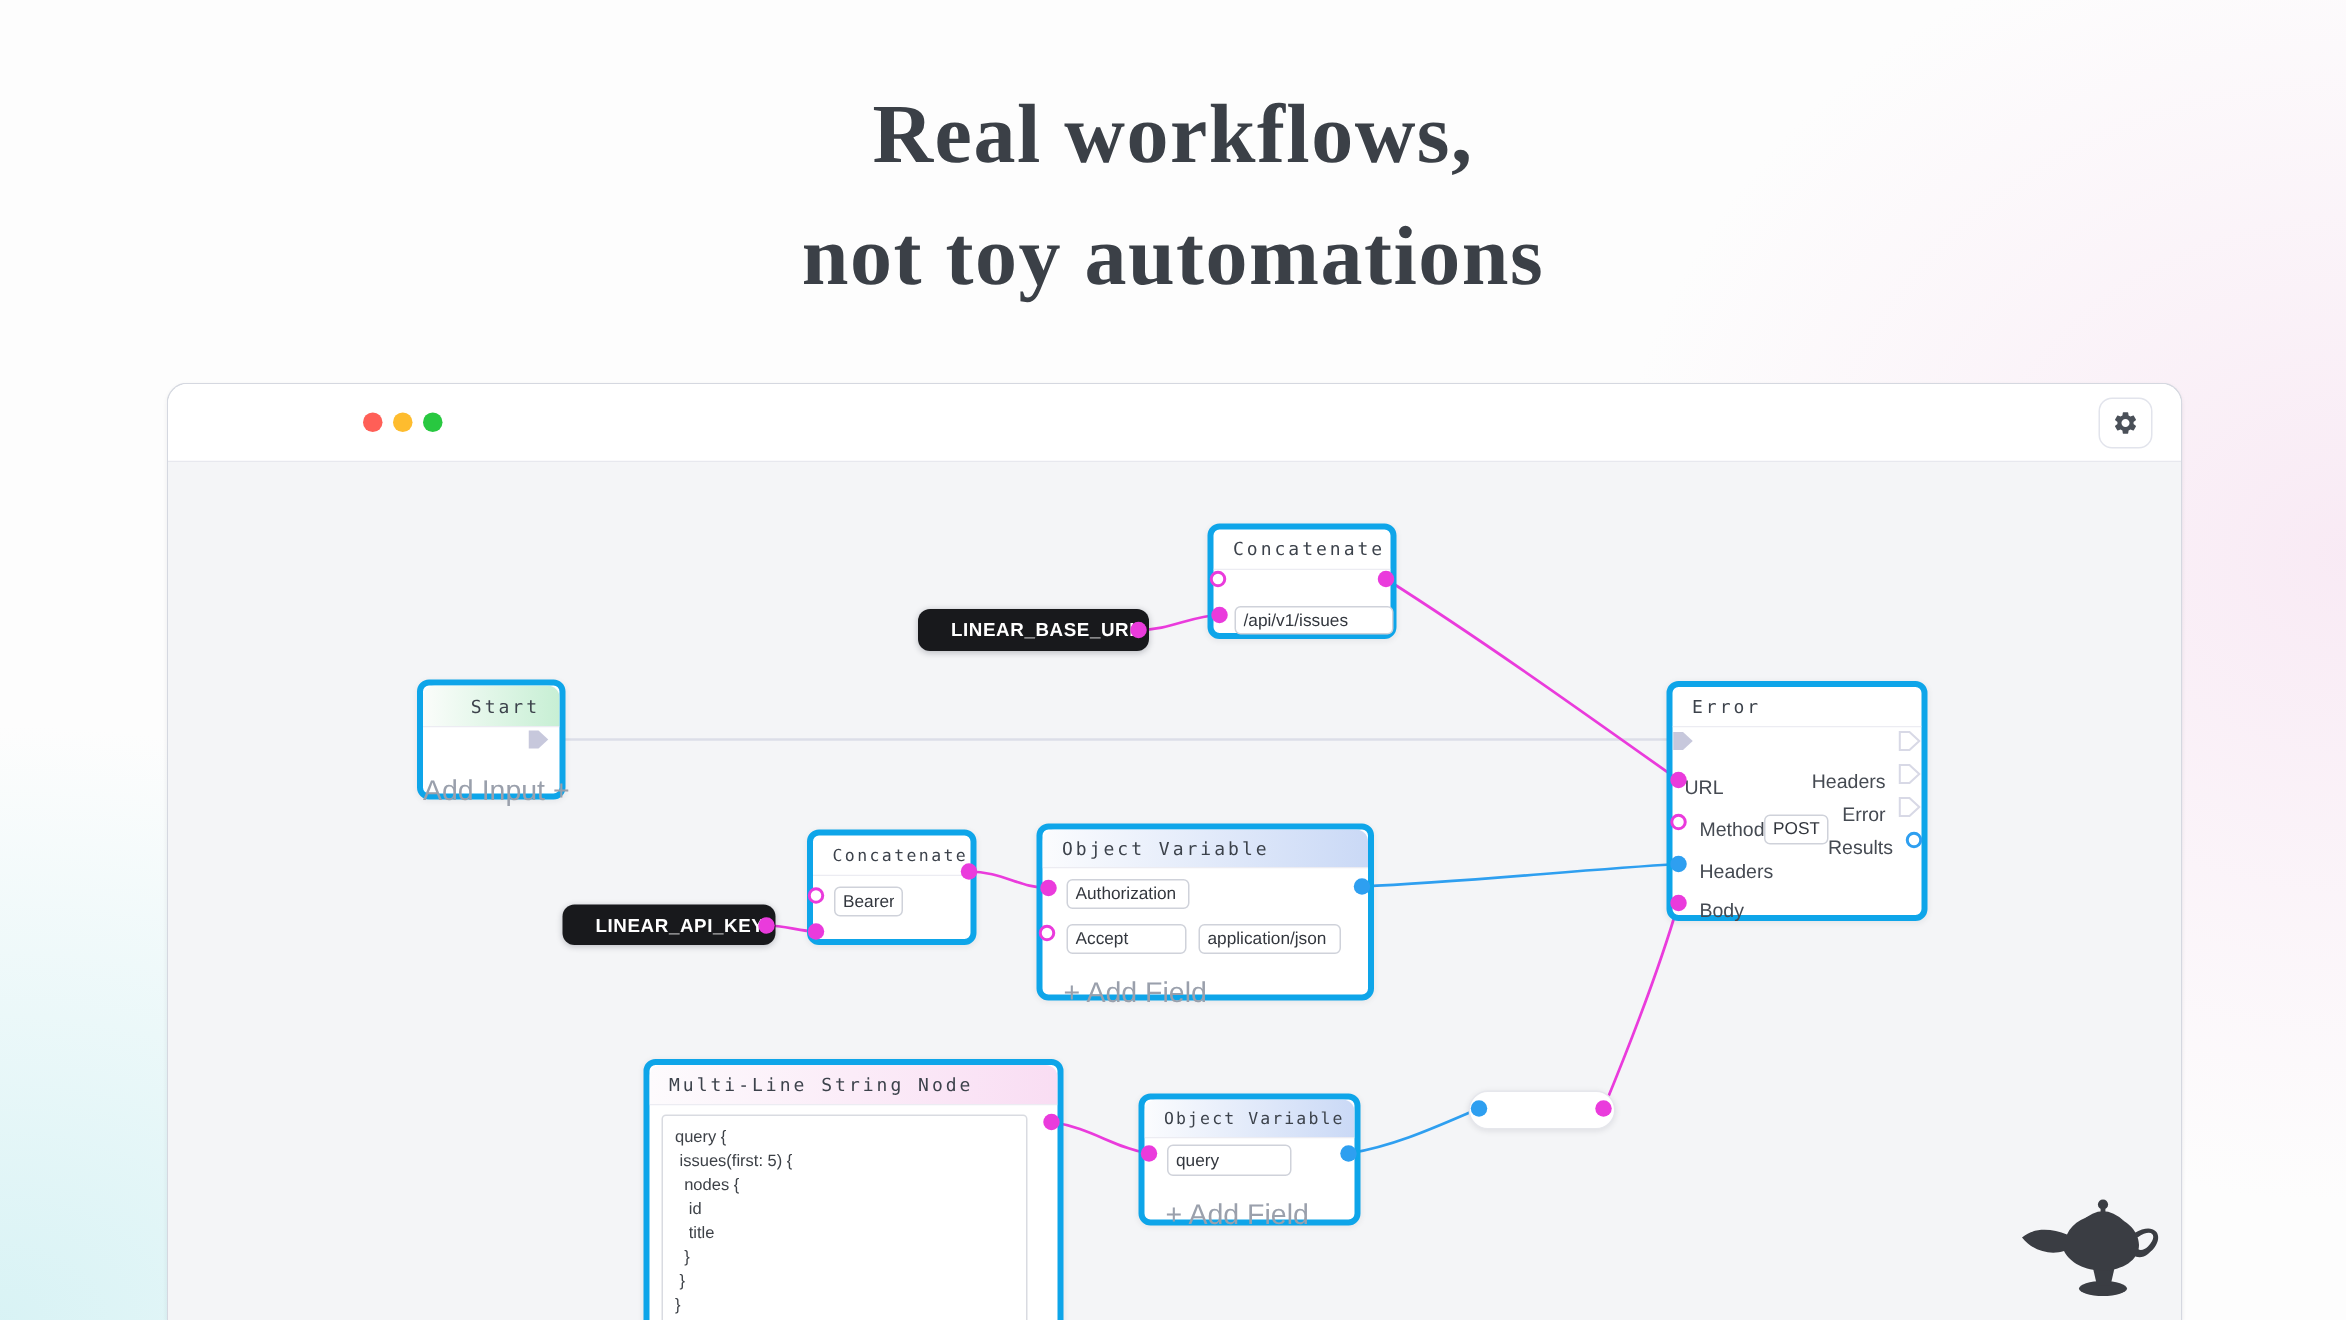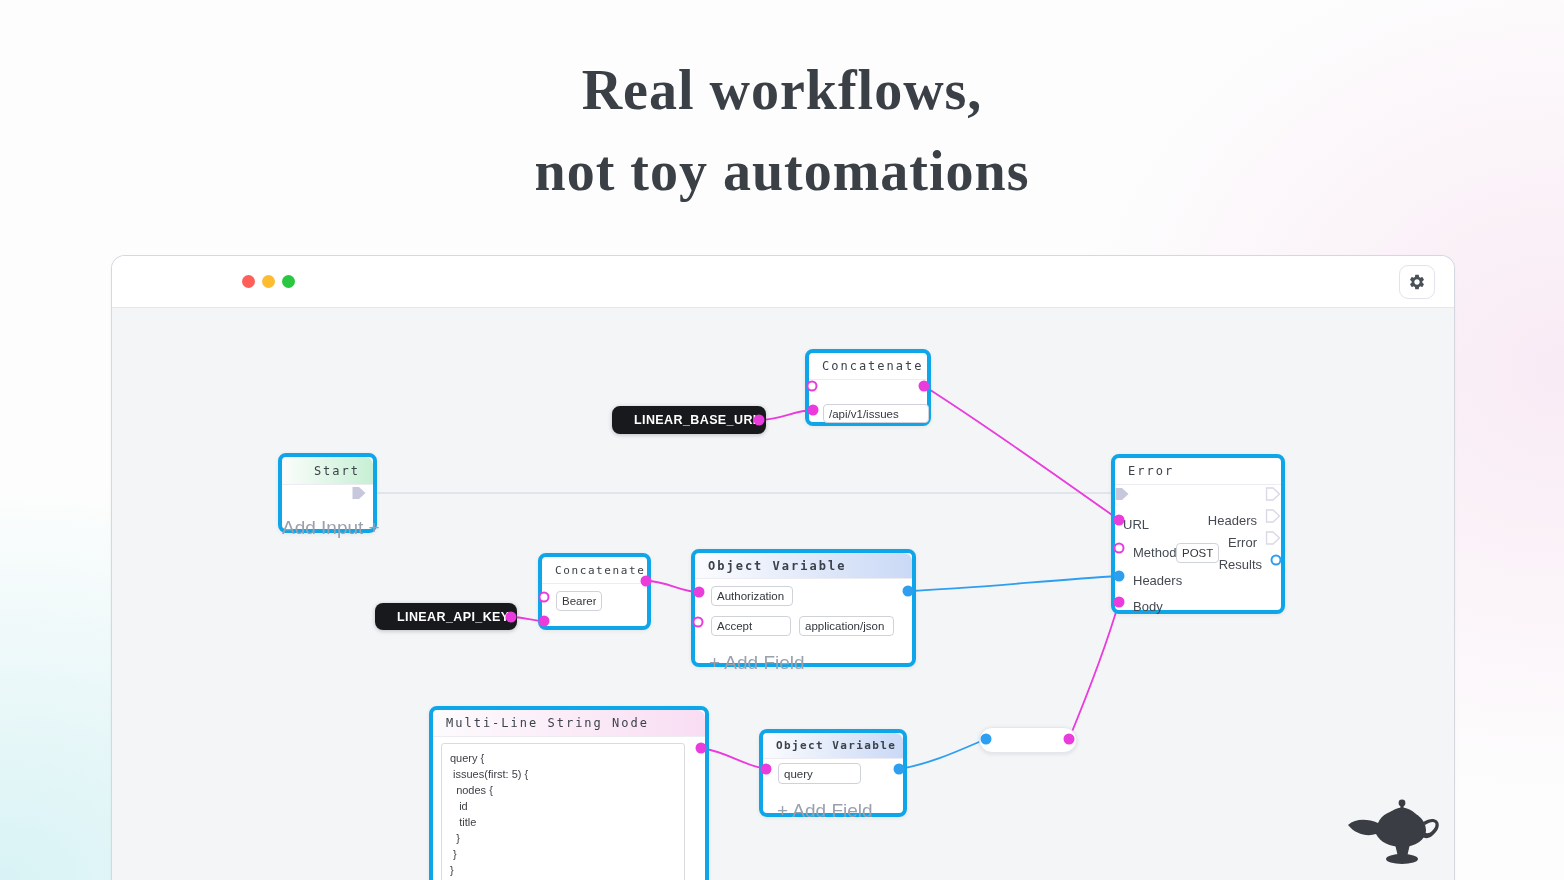--- a/index.html
+++ b/index.html
@@ -37,21 +37,21 @@
     position:absolute; background:#fff; border:4px solid #0ea5e9; border-radius:8px;
     box-shadow:0 1px 4px rgba(20,24,40,.07); z-index:2;
   }
   .nhead{
     height:27px; display:flex; align-items:center; padding:0 13px;
     border-bottom:1px solid #ececf2; border-radius:8px 8px 0 0;
     font-family:"DejaVu Sans Mono",monospace; font-size:12px; letter-spacing:2px; color:#3c424b;
     white-space:nowrap; overflow:hidden;
   }
   .nhead.green{ background:linear-gradient(90deg,#fbfdfb 0%,#c7efd4 100%);justify-content:flex-end; }
-  .nhead.blue { background:linear-gradient(90deg,#fbfcfe 0%,#cad9f6 100%);font-weight:bold; }
+  .nhead.blue { background:linear-gradient(90deg,#fbfcfe 0%,#cad9f6 100%); }
   .nhead.pink { background:linear-gradient(90deg,#fdfbfd 0%,#f9ddf3 100%); }
   .tin{
     position:absolute; height:20px; border:1px solid #cfd2da; border-radius:4px; background:#fff;
     font-family:"Liberation Sans",sans-serif; font-size:11.5px; color:#33373e; padding:0 5px; outline:none;
   }
   .flabel{ position:absolute; font-size:13px; color:#454a52; white-space:nowrap; }
   .flabel.r{ text-align:right; }
   .muted{ position:absolute; color:#9aa0ac; font-size:19px; white-space:nowrap; }
   .env{
     position:absolute; background:#18191c; border-radius:8px; color:#fff; z-index:2;

